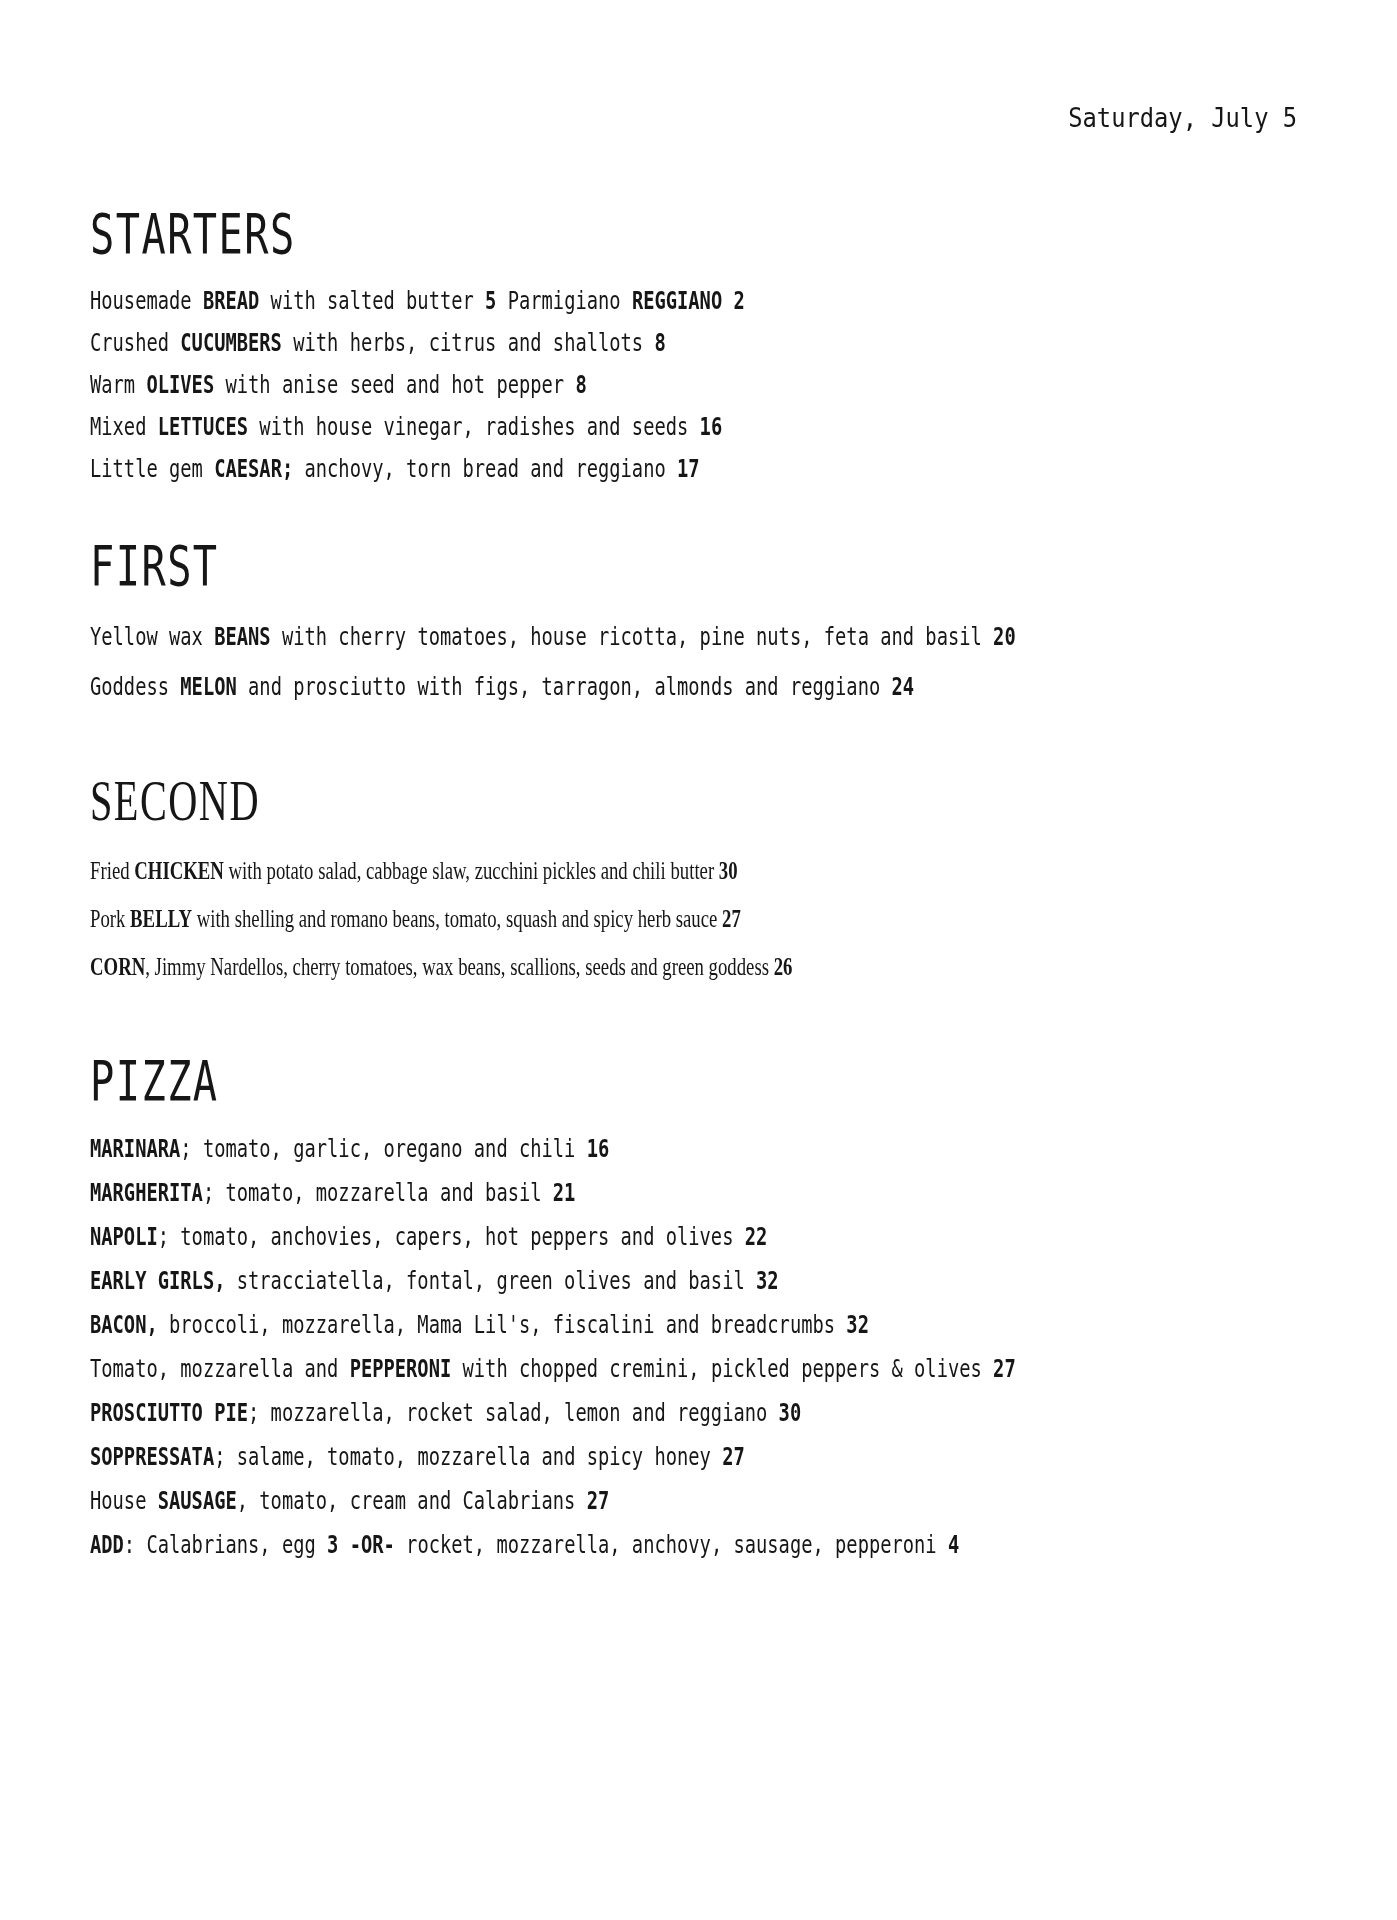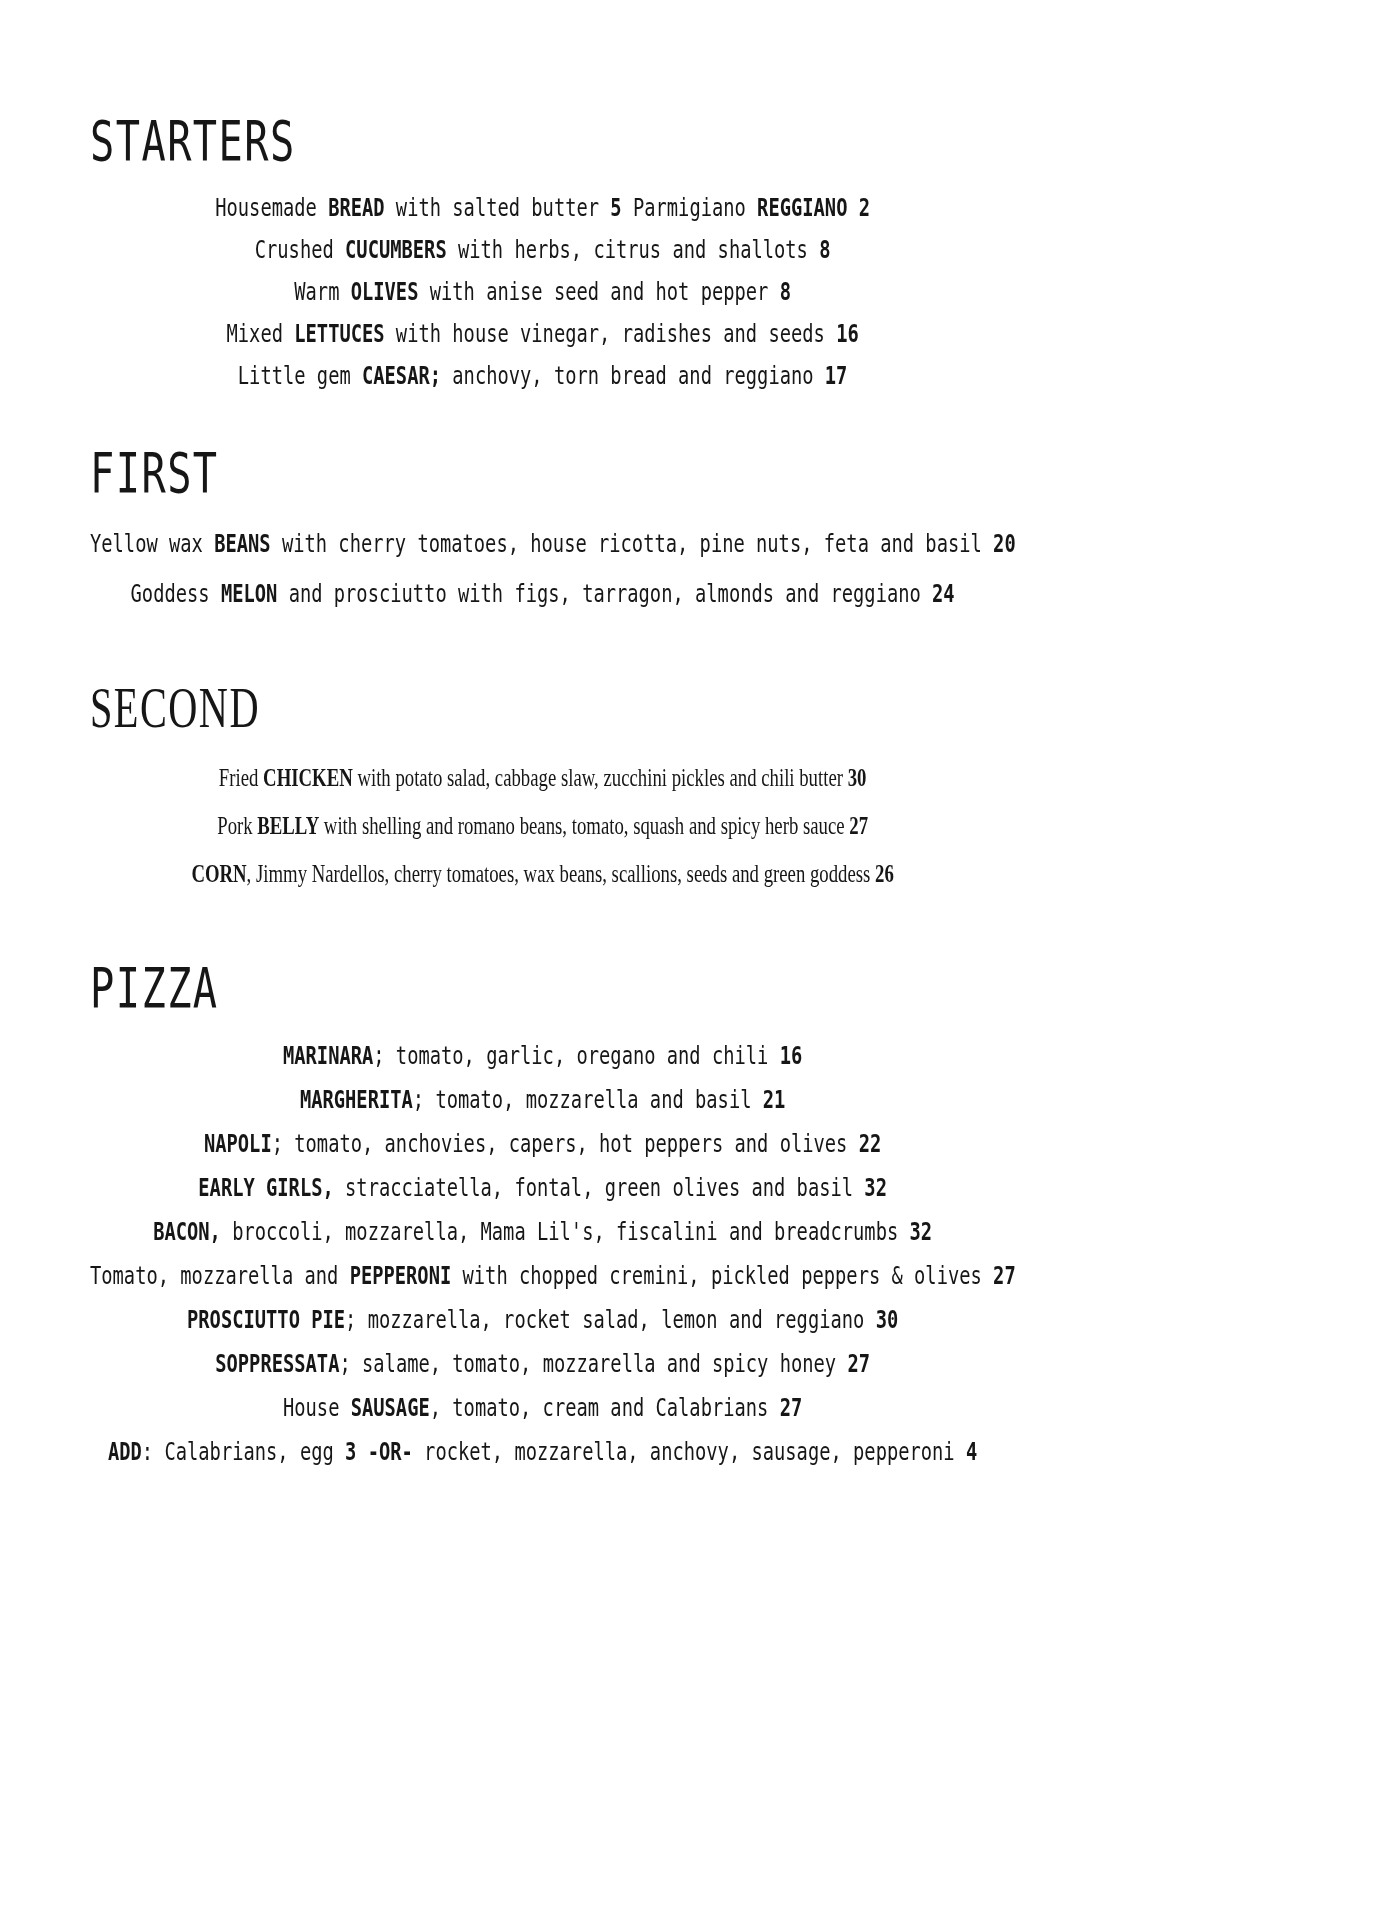--- a/index.html
+++ b/index.html
@@ -41,45 +41,47 @@
     font-weight: normal;
     letter-spacing: 2px;
     transform: scaleX(0.72);
     transform-origin: 0 50%;
     white-space: nowrap;
   }
   .section-items {
     list-style: none;
     margin: 0;
     padding: 0;
-    text-align: center;
   }
   .menu-item {
     font-size: 25px;
     white-space: nowrap;
     transform: scaleX(0.75);
     transform-origin: 0 50%;
   }
   .seg { font-weight: normal; }
   .seg.bold { font-weight: bold; }
 
   
-  .menu-section:nth-of-type(1) { margin-top: 113px; }
+  .menu-section:nth-of-type(1) { margin-top: 75px; }
   .menu-section:nth-of-type(1) .menu-item { line-height: 42px; }
   .menu-section:nth-of-type(2) { margin-top: 48px; }
   .menu-section:nth-of-type(2) .menu-item { line-height: 50px; }
   .menu-section:nth-of-type(3) { margin-top: 61px; font-family: Liberation Serif, serif; }
   .menu-section:nth-of-type(3) .menu-item { line-height: 48px; }
   .menu-section:nth-of-type(4) { margin-top: 62px; }
   .menu-section:nth-of-type(4) .menu-item { line-height: 44px; }
 </style>
 </head>
 <body>
 
 <div class="page">
+  <header class="page-header">
+    <span class="menu-date">Saturday, July 5</span>
+  </header>
   <main id="menu">
       <section class="menu-section">
         <h2 class="section-title">STARTERS</h2>
         <ul class="section-items">
           <li class="menu-item"><span class="seg">Housemade </span><span class="seg bold">BREAD</span><span class="seg"> with salted butter </span><span class="seg bold">5</span><span class="seg"> Parmigiano </span><span class="seg bold">REGGIANO 2</span></li>
           <li class="menu-item"><span class="seg">Crushed </span><span class="seg bold">CUCUMBERS</span><span class="seg"> with herbs, citrus and shallots </span><span class="seg bold">8</span></li>
           <li class="menu-item"><span class="seg">Warm </span><span class="seg bold">OLIVES</span><span class="seg"> with anise seed and hot pepper </span><span class="seg bold">8</span></li>
           <li class="menu-item"><span class="seg">Mixed </span><span class="seg bold">LETTUCES</span><span class="seg"> with house vinegar, radishes and seeds </span><span class="seg bold">16</span></li>
           <li class="menu-item"><span class="seg">Little gem </span><span class="seg bold">CAESAR;</span><span class="seg"> anchovy, torn bread and reggiano </span><span class="seg bold">17</span></li>
         </ul>

